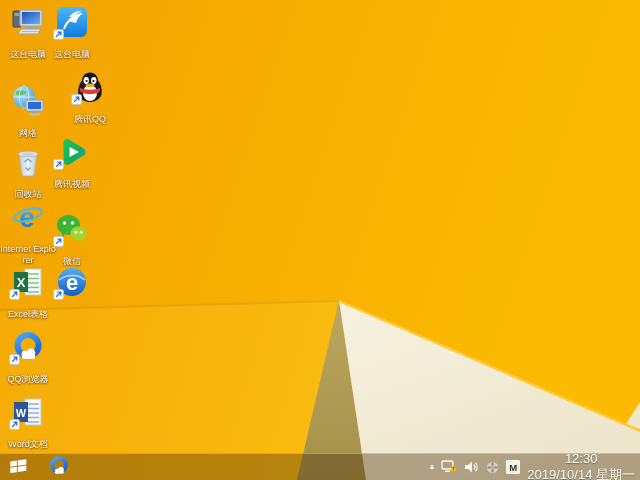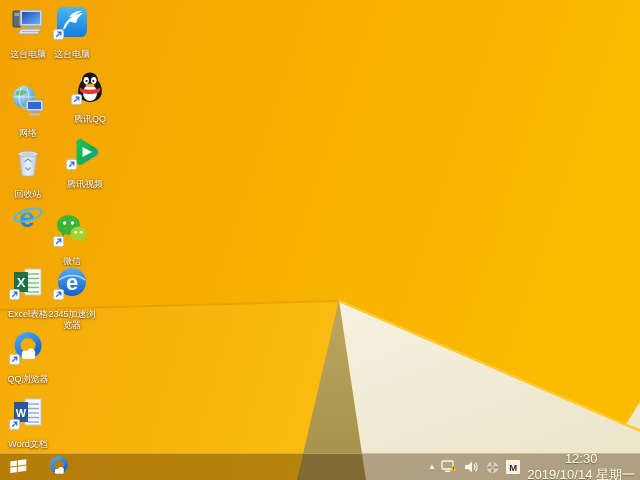--- a/index.html
+++ b/index.html
@@ -180,21 +180,21 @@
         </defs>
       <path d="M8,9 L11,31 23,31 26,9 Z" fill="url(#binG)" stroke="#A7B0BA" stroke-width="0.8"></path>
       <ellipse cx="17" cy="9" rx="9.5" ry="2.8" fill="#E9EDF1" stroke="#A7B0BA" stroke-width="0.8"></ellipse>
       <ellipse cx="17" cy="9" rx="6.5" ry="1.7" fill="#C7CED5"></ellipse>
       <path d="M13.5,17 L17,14 20.5,17 M19.5,22.5 L17,25 14.5,22.5" fill="none" stroke="#79A8CF" stroke-width="1.5"></path>
     </svg>
   </div>
   <div class="label">回收站</div>
 </div>
 
-<div class="cell" style="left:56px;top:135px">
+<div class="cell" style="left:43px;top:135px">
   <div class="glyph">
     <svg width="34" height="34" viewBox="0 0 34 34">
       <defs>
           <linearGradient id="tvG" x1="0" y1="0" x2="1" y2="0.9">
         <stop offset="0" stop-color="#22C55A"></stop>
             <stop offset="0.6" stop-color="#13AD56"></stop>
             <stop offset="1" stop-color="#0FA0E8"></stop>
           </linearGradient>
         </defs>
       <path d="M8.5,8 C8.5,5 11.5,3.2 14,4.6 L28.5,13.4 C31,14.9 31,19.1 28.5,20.6 L14,29.4 C11.5,30.8 8.5,29 8.5,26 Z" fill="url(#tvG)"></path>
@@ -216,20 +216,21 @@
       <defs>
           <linearGradient id="ieG" x1="0" y1="0" x2="0" y2="1">
         <stop offset="0" stop-color="#53C5F5"></stop>
             <stop offset="1" stop-color="#1569C8"></stop>
           </linearGradient>
         </defs>
       <text x="16" y="27" font-size="28" font-weight="bold" font-family="Liberation Sans, sans-serif" fill="url(#ieG)" text-anchor="middle">e</text>
       <ellipse cx="17" cy="15" rx="14" ry="5.5" fill="none" stroke="#49B8EE" stroke-width="2" transform="rotate(-16 17 15)"></ellipse>
     </svg>
   </div>
+  <div class="label">Internet Explorer</div>
 </div>
 
 <div class="cell" style="left:43px;top:212px">
   <div class="glyph">
     <svg width="34" height="34" viewBox="0 0 34 34">
       <ellipse cx="13.5" cy="13" rx="11.5" ry="10" fill="#3BB335"></ellipse>
       <path d="M6.5,21 L11,19.5 8,25.5 Z" fill="#3BB335"></path>
       <circle cx="9.5" cy="11" r="1.7" fill="#fff"></circle>
       <circle cx="17.5" cy="11" r="1.7" fill="#fff"></circle>
       <ellipse cx="23.5" cy="21.5" rx="8" ry="7" fill="#9FD52F"></ellipse>
@@ -284,21 +285,20 @@
       <text x="17" y="25" font-size="22" font-weight="bold" font-family="Liberation Sans, sans-serif" fill="#fff" text-anchor="middle">e</text>
       <path d="M4,15 C11,9 24,9 30,15" stroke="rgba(255,255,255,0.65)" stroke-width="1.5" fill="none"></path>
     </svg>
     <span class="badge">
       <svg width="11" height="11" viewBox="0 0 11 11">
           <rect x="0.5" y="0.5" width="10" height="10" rx="2" fill="#fff" stroke="#B8C4CE"></rect>
           <path d="M3.2,7.8 L7.6,3.4 M4.4,3.2 L7.8,3.2 7.8,6.6" stroke="#2B6BD8" stroke-width="1.3" fill="none"></path>
         </svg>
     </span>
   </div>
-  <div class="label">2345加速浏览器</div>
 </div>
 
 <div class="cell" style="left:-1px;top:330px">
   <div class="glyph">
     <svg width="34" height="34" viewBox="0 0 34 34">
       <defs>
           <linearGradient id="qbG" x1="0" y1="0" x2="0.6" y2="1">
         <stop offset="0" stop-color="#4AA8F8"></stop>
             <stop offset="1" stop-color="#1565D8"></stop>
           </linearGradient>

